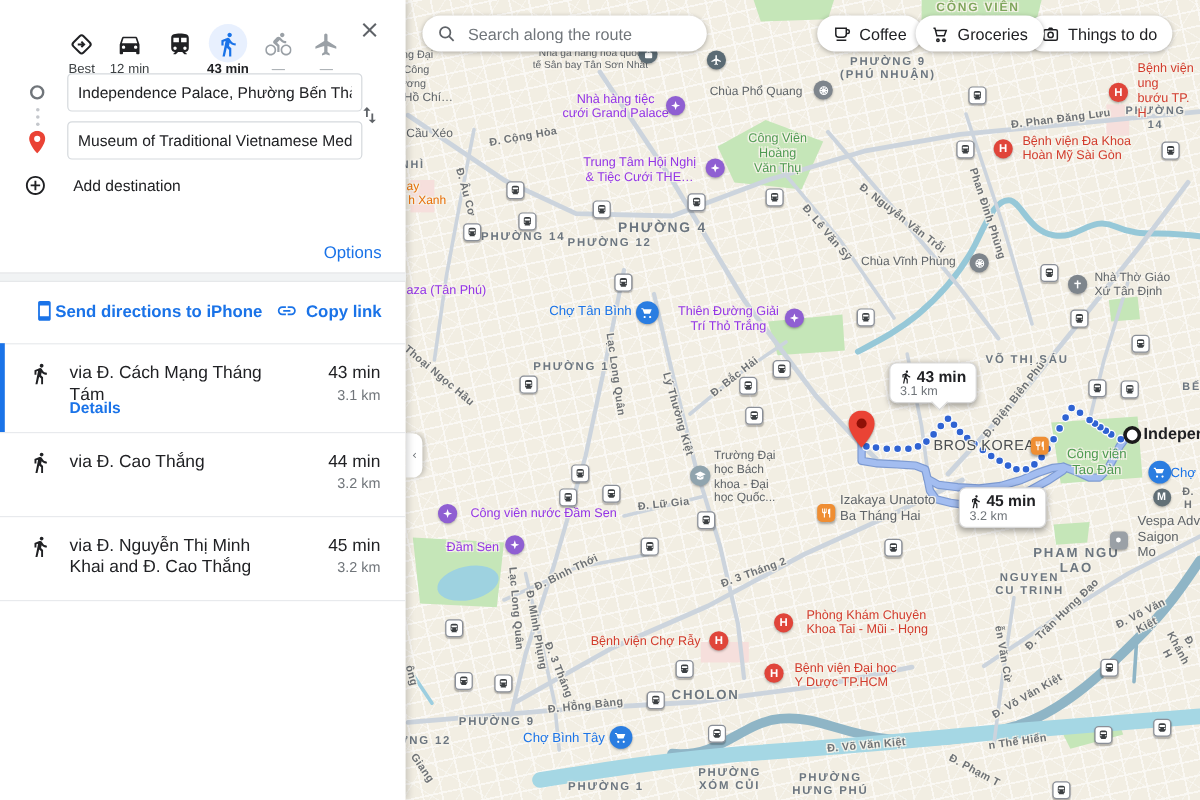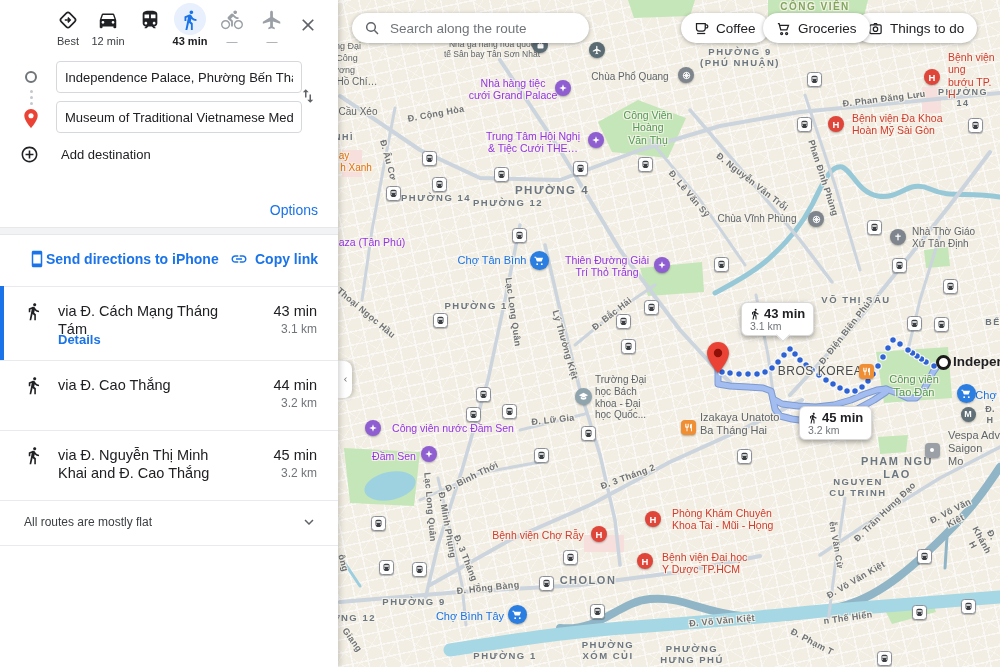--- a/index.html
+++ b/index.html
@@ -52,21 +52,21 @@
   #searchbar input{border:none;outline:none;font-size:13.5px;color:#202124;width:160px;background:transparent;
         font-family:"Liberation Sans","DejaVu Sans",sans-serif;}
   #searchbar input::placeholder{color:#70757a;}
   .chip{padding:0 13px;gap:7px;font-size:13.5px;color:#202124;cursor:pointer;}
   .chip svg{width:15px;height:15px;flex:none;}
   #collapse{position:absolute;left:338px;top:361px;width:14px;height:37px;background:#fff;border-radius:0 8px 8px 0;
         box-shadow:2px 0 4px rgba(0,0,0,.2);display:flex;align-items:center;justify-content:center;z-index:8;color:#70757a;}
   
   #sidebar{position:absolute;left:0;top:0;width:338px;height:667px;background:#fff;z-index:10;
         box-shadow:2px 0 6px rgba(0,0,0,.18);color:#202124;}
-  .modes{position:absolute;left:0;top:6px;width:338px;height:48px;}
+  .modes{position:absolute;left:0;top:23px;width:338px;height:48px;}
   .mode{position:absolute;top:0;width:40px;text-align:center;cursor:pointer;}
   .mode .mi{width:40px;height:28px;display:flex;align-items:center;justify-content:center;}
   .mode svg{width:22px;height:22px;}
   .mode .ml{font-size:11px;color:#3c4043;margin-top:1px;}
   .mode.dim svg{color:#9aa0a6;}
   .mode.dim .ml{color:#9aa0a6;}
   .mode.sel .mi:before{content:"";position:absolute;width:32px;height:32px;background:#e8f0fe;border-radius:50%;margin-top:-3px;z-index:0;}
   .mode.sel svg{color:#1a73e8;position:relative;z-index:1;}
   .mode.sel .ml{font-weight:bold;color:#202124;}
   #close-btn{position:absolute;left:295px;top:12px;width:26px;height:26px;display:flex;align-items:center;justify-content:center;cursor:pointer;color:#5f6368;}
@@ -745,20 +745,14 @@
       <div class="rdist">3.2 km</div>
     </div>
     <div class="route" style="top:430px;height:70px;">
       <svg class="rwalk" viewBox="0 0 24 24" fill="currentColor">
           <path d="M13.5 5.5c1.1 0 2-.9 2-2s-.9-2-2-2-2 .9-2 2 .9 2 2 2zM9.8 8.9L7 23h2.1l1.8-8 2.1 2v6h2v-7.5l-2.1-2 .6-3c1.3 1.5 3.3 2.5 5.5 2.5v-2c-1.9 0-3.5-1-4.3-2.4l-1-1.6c-.4-.6-1-1-1.7-1-.3 0-.5.1-.8.1L6 8.3V13h2V9.6l1.8-.7"></path>
         </svg>
       <div class="rvia">via Đ. Nguyễn Thị Minh Khai and Đ. Cao Thắng</div>
       <div class="rtime">45 min</div>
       <div class="rdist">3.2 km</div>
     </div>
-    <div id="flat-row">
-      <span>All routes are mostly flat</span>
-      <svg class="chev" viewBox="0 0 24 24" fill="currentColor">
-          <path d="M7.4 8.6L12 13.2l4.6-4.6L18 10l-6 6-6-6z"></path>
-        </svg>
-    </div>
   </div>
 </div>
 
 </body></html>

